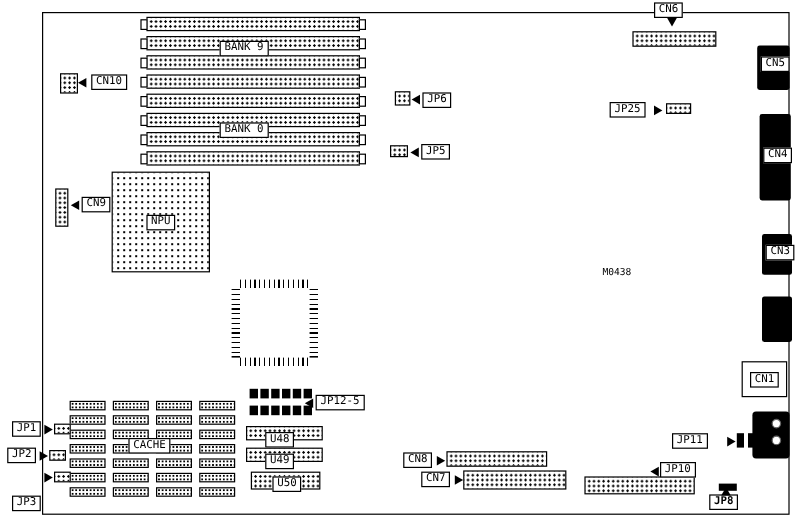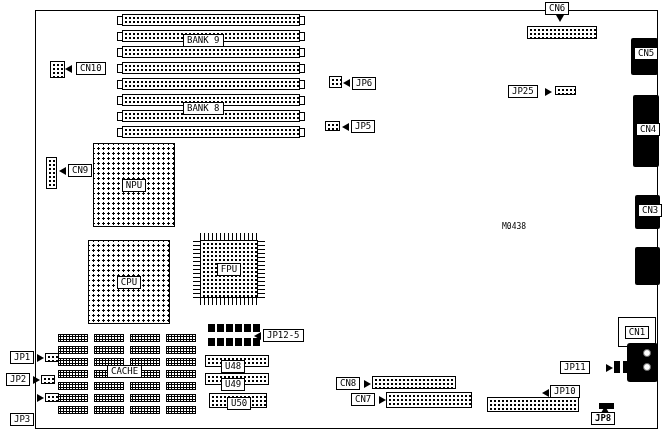--- a/index.html
+++ b/index.html
@@ -68,21 +68,21 @@
       <div class="simm"></div>
       <div class="simm"></div>
     </div>
   <div class="simmcol" style="left:122px;top:78px;width:178px;">
       <div class="simm"></div>
       <div class="simm"></div>
       <div class="simm"></div>
       <div class="simm"></div>
     </div>
   <div class="lbl" style="left:183px;top:34px;">BANK 9</div>
-  <div class="lbl" style="left:183px;top:102px;">BANK 8</div>
+  <div class="lbl" style="left:183px;top:102px;">BANK 0</div>
 
   <div class="box pins" style="left:50px;top:61px;width:15px;height:17px;"></div>
   <div class="arr l" style="left:65px;top:65px;"></div>
   <div class="lbl" style="left:76px;top:62px;">CN10</div>
 
   <div class="lbl" style="left:545px;top:2px;">CN6</div>
   <div class="arr d" style="left:556px;top:15px;"></div>
   <div class="box pins" style="left:527px;top:26px;width:70px;height:13px;"></div>
 
   <div class="blk" style="left:631px;top:38px;width:27px;height:37px;"></div>
@@ -109,39 +109,33 @@
 
   <div class="pga pins5" style="left:93px;top:143px;width:82px;height:84px;">
     <div class="lbl inset">NPU</div>
   </div>
 
   <div class="blk" style="left:635px;top:195px;width:25px;height:34px;"></div>
   <div class="lbl" style="left:638px;top:204px;">CN3</div>
 
   <div class="txt" style="left:502px;top:222px;">M0438</div>
 
-  <div class="pga pins5" style="left:88px;top:240px;width:82px;height:84px;">
-    <div class="lbl inset">CPU</div>
-  </div>
 
   <div class="qfp" style="left:193px;top:233px;width:72px;height:72px;">
     <div class="pt"></div>
     <div class="pb"></div>
     <div class="pl"></div>
     <div class="pr"></div>
-    <div class="body pins">
-      <div class="lbl inset">FPU</div>
-    </div>
   </div>
 
 
   <div class="blk" style="left:635px;top:247px;width:25px;height:38px;"></div>
   <div class="lbl" style="left:671px;top:258px;">CN2</div>
 
-  <div class="box flexc" style="left:618px;top:317px;width:38px;height:30px;">
+  <div class="box flexc" style="left:618px;top:301px;width:38px;height:30px;">
     <div class="lbl inset">CN1</div>
   </div>
 
   <div class="jpgrid" style="left:208px;top:324px;">
       <div class="jpsq"></div>
       <div class="jpsq"></div>
       <div class="jpsq"></div>
       <div class="jpsq"></div>
       <div class="jpsq"></div>
       <div class="jpsq"></div>

